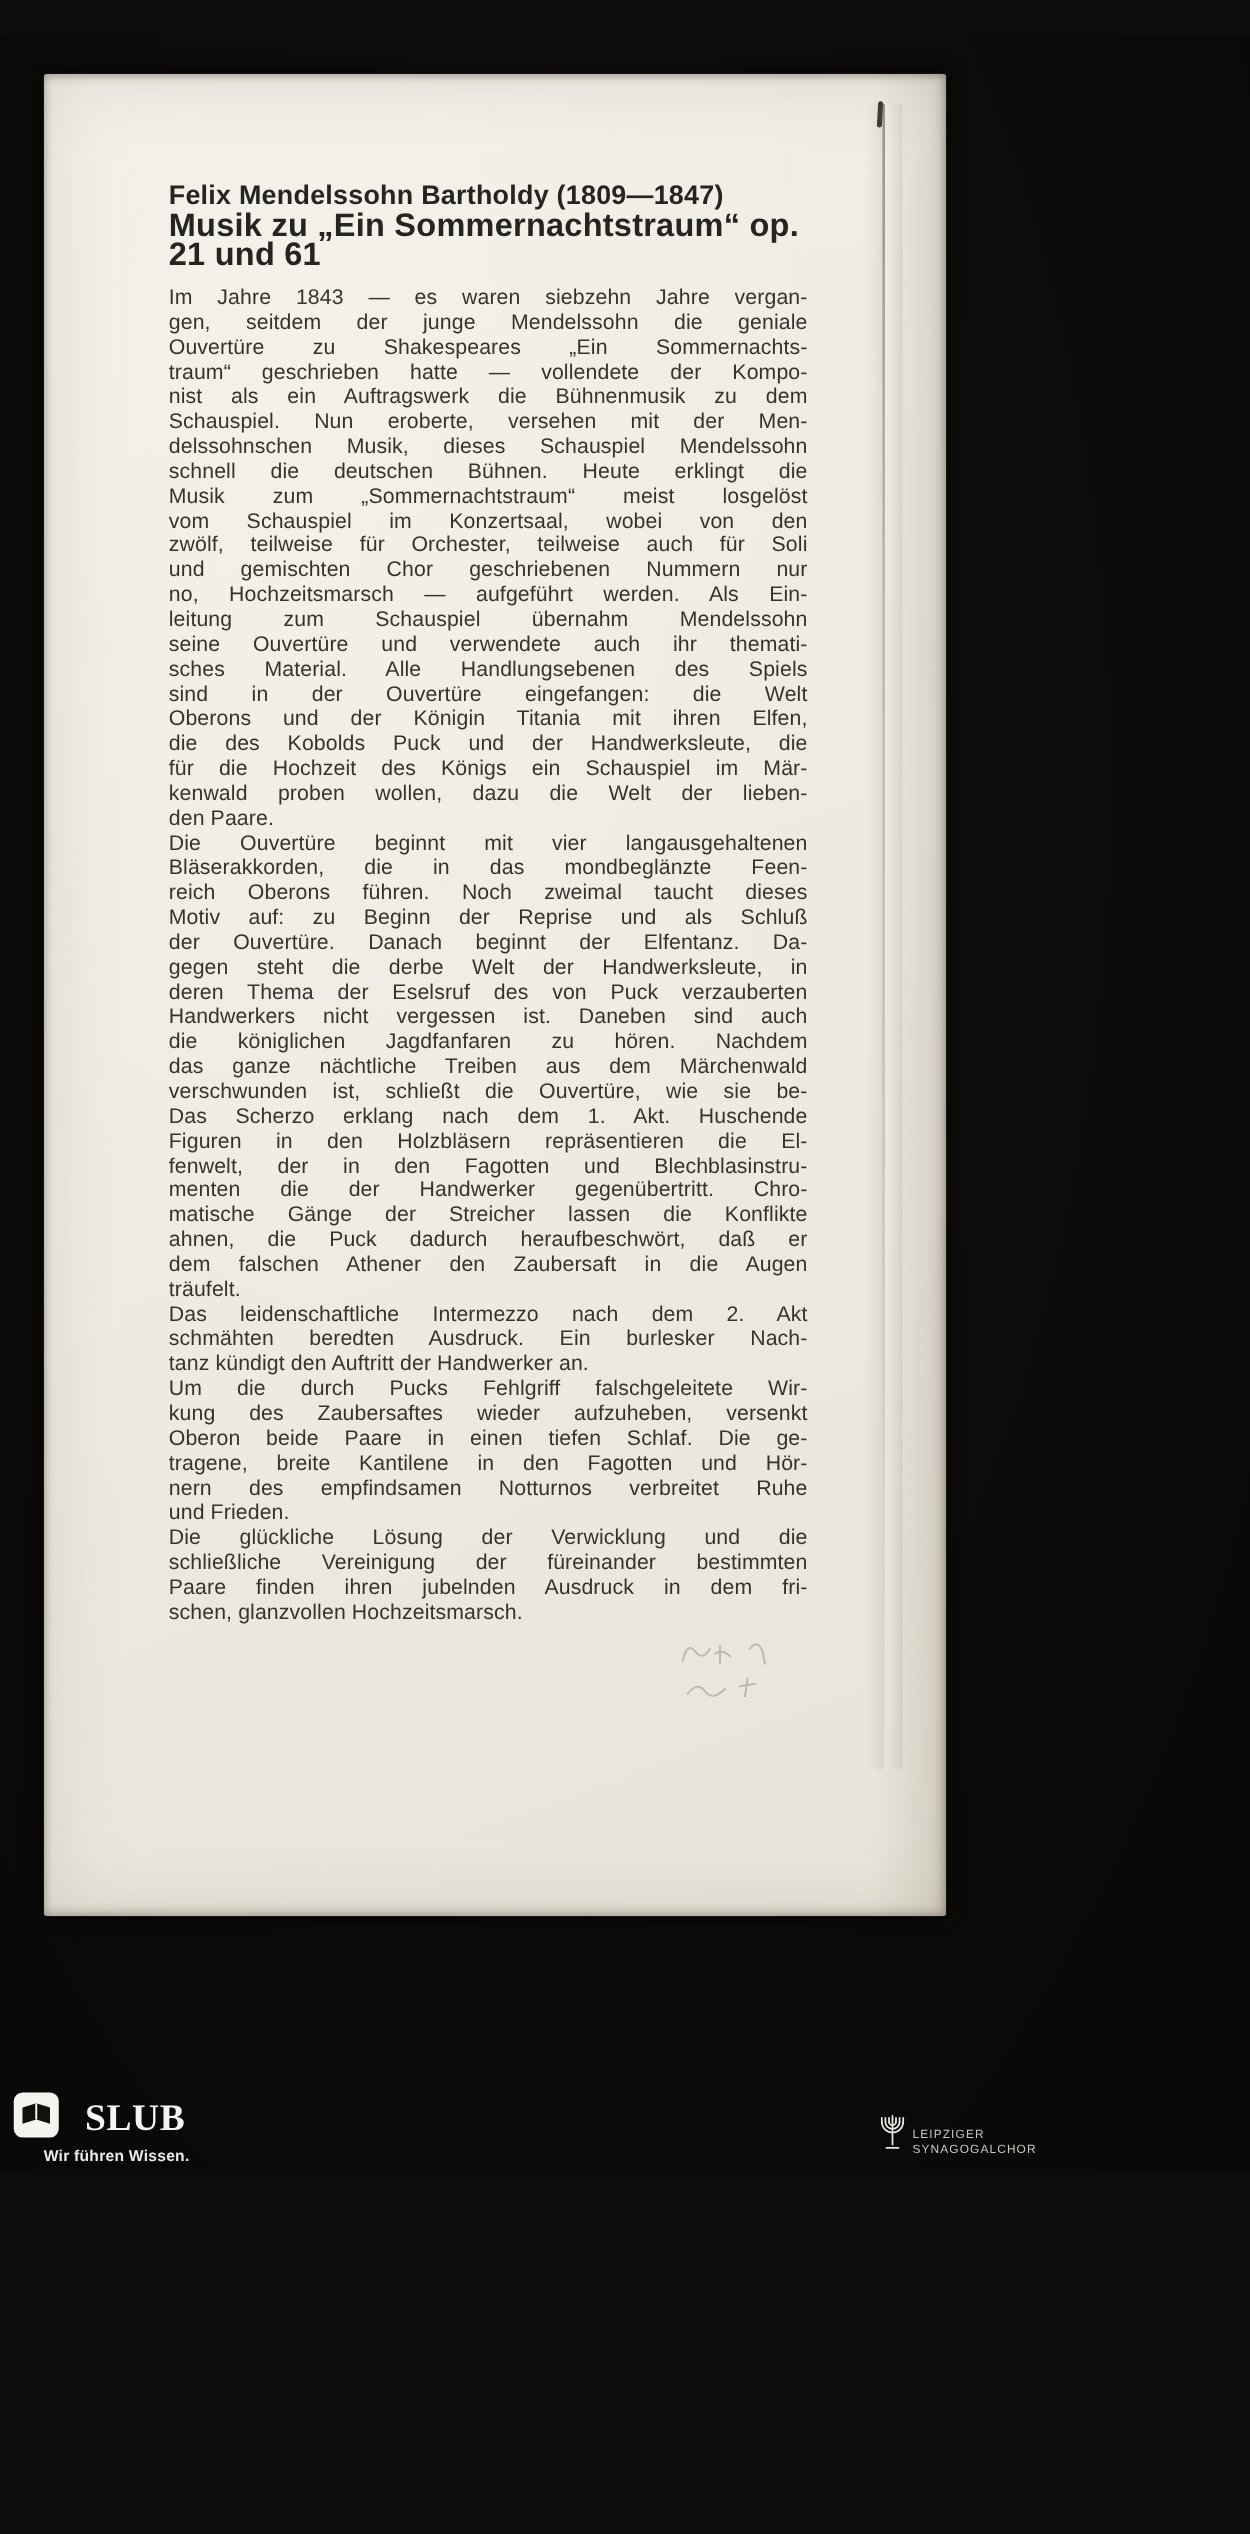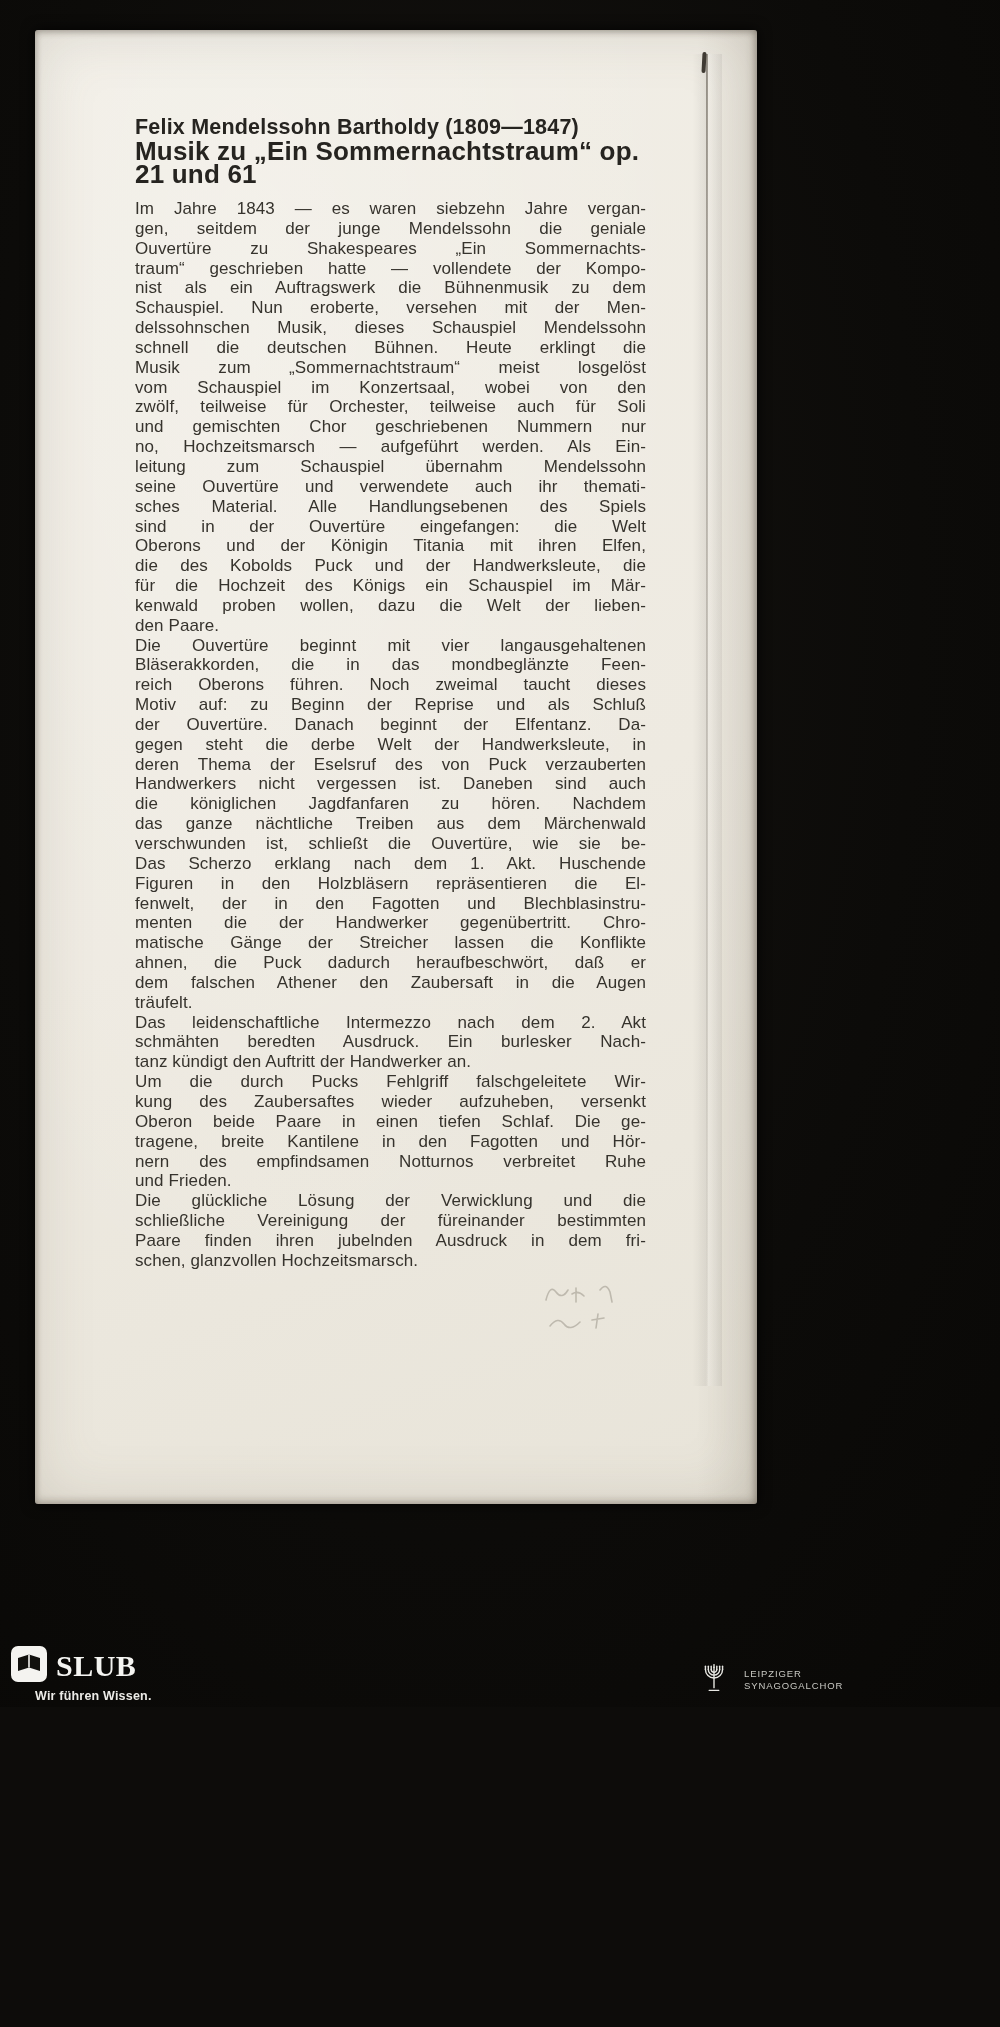--- a/index.html
+++ b/index.html
@@ -2,20 +2,21 @@
 <html><head>
 <meta charset="utf-8">
 <style>
   * { margin:0; padding:0; box-sizing:border-box; }
   html,body { background:#0d0c0a; }
   body { font-family:"Liberation Sans", sans-serif; }
 
   .viewer {
     position:relative; width:1000px; height:1707px; overflow:hidden;
     background: radial-gradient(ellipse at 45% 35%, #14120f 0%, #0c0b09 60%, #090806 100%);
+    margin-top: 29px;
   }
 
   
   .page {
     position:absolute; left:35px; top:30px; width:722px; height:1474px;
     background:
       radial-gradient(ellipse at 30% 18%, rgba(255,255,255,0.22), transparent 62%),
       linear-gradient(160deg, #f1eee6 0%, #eeeae1 55%, #e8e4d9 100%);
     border-radius:3px;
     box-shadow:
@@ -64,30 +65,30 @@
     text-align:justify; text-align-last:justify;
   }
   .line.last { text-align-last:left; }
 
   
   .pencil { position:absolute; left:505px; top:1248px; }
 
   
   .footer { position:absolute; left:0; bottom:0; width:100%; height:70px; }
   .slub-brand { position:absolute; left:10px; bottom:4px; }
-  .slub-row { display:flex; align-items:center; gap:8px; }
+  .slub-row { display:flex; align-items:center; gap:20px; }
   .slub-name {
     font-family:"Liberation Serif", serif; font-weight:700;
     font-size:30px; line-height:30px; color:#f4f4f1; letter-spacing:0.5px;
   }
   .slub-tagline {
     font-size:12.5px; font-weight:700; color:#ecebe7;
     margin-top:2px; margin-left:25px; letter-spacing:0.2px;
   }
-  .choir-brand { position:absolute; left:701px; bottom:10px; display:flex; align-items:center; gap:17px; }
+  .choir-brand { position:absolute; left:701px; bottom:10px; display:flex; align-items:flex-end; gap:3px; }
   .choir-text { font-size:9.5px; letter-spacing:0.9px; color:#c9c9c3; line-height:12px; }
 </style>
 </head>
 <body>
 
 <div class="viewer">
 
   <div class="page">
 
     <div class="content">

